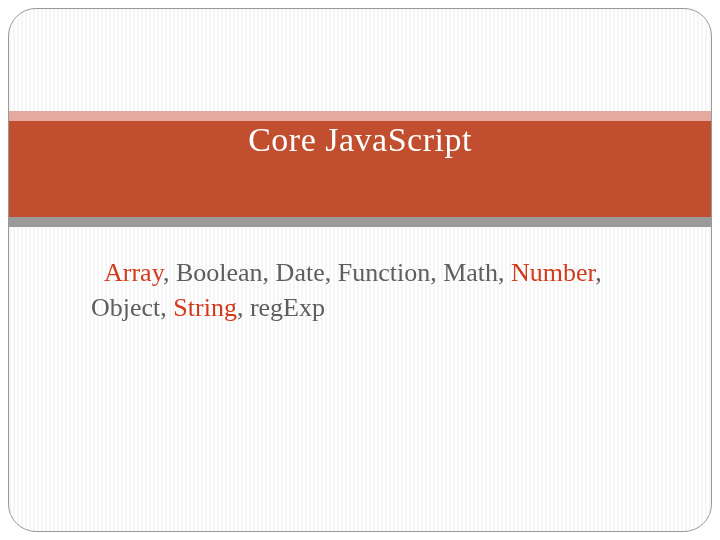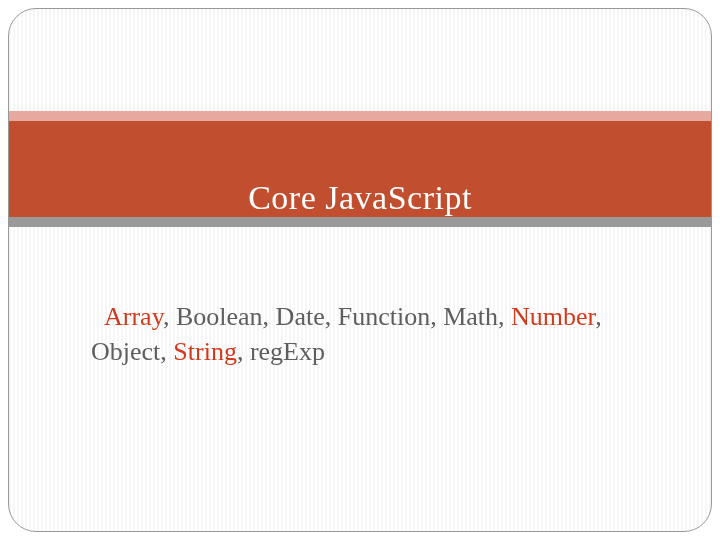--- a/index.html
+++ b/index.html
@@ -36,42 +36,41 @@
       height: 116px;
     }
     .pink-stripe {
       height: 10px;
       background: #e5a9a0;
     }
     .orange-bar {
       height: 96px;
       background: #c14f2f;
       display: flex;
-      align-items: flex-end;
+      align-items: flex-start;
       justify-content: center;
     }
     .title-text {
       color: #fff;
       font-size: 34px;
       font-weight: normal;
       letter-spacing: 0.5px;
     }
     .gray-stripe {
       height: 10px;
       background: #9a9a9a;
     }
     .body-text {
       position: absolute;
       top: 246px;
       left: 82px;
       right: 70px;
       font-size: 26px;
       line-height: 1.35;
       color: #5e5e5e;
-      margin-top: 44px;
     }
     .hl { color: #d23a1c; }
   </style>
 </head>
 <body>
 
 <div class="slide-frame">
   <div class="title-band">
     <div class="pink-stripe"></div>
     <div class="orange-bar">

